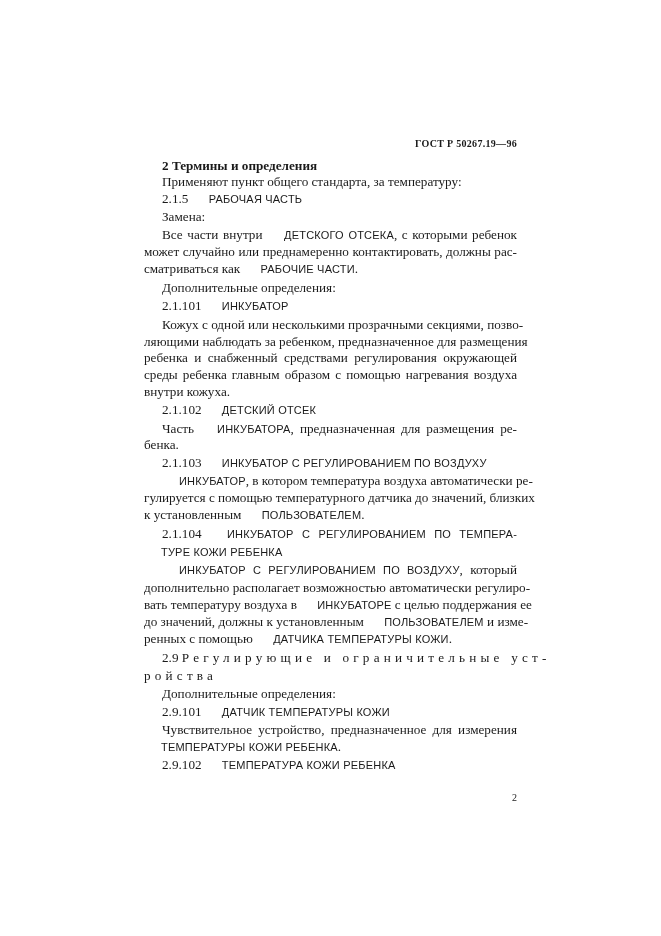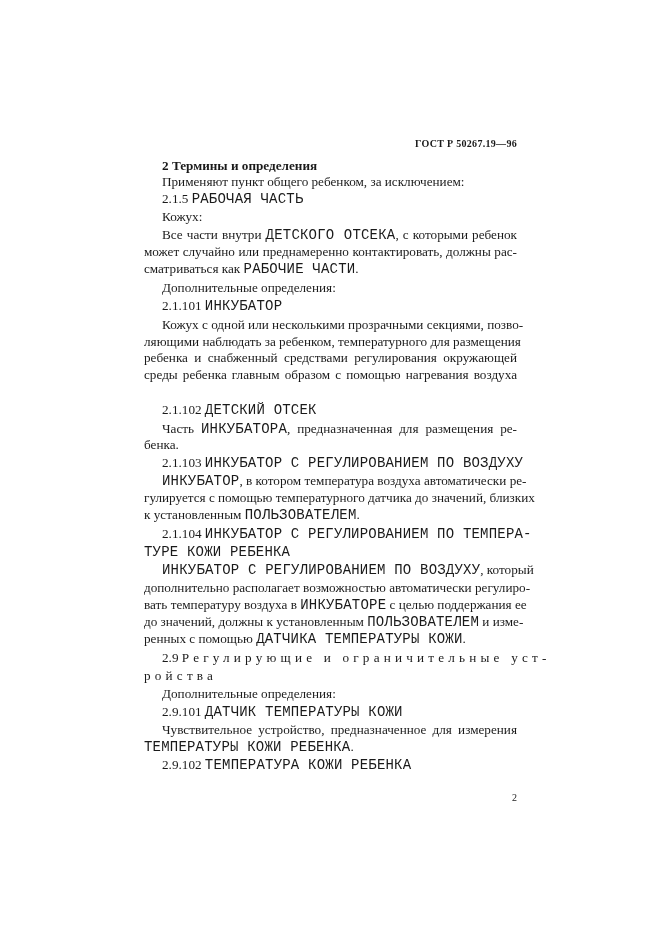--- a/index.html
+++ b/index.html
@@ -5,48 +5,49 @@
     html, body { margin: 0; padding: 0; background: #ffffff; }
     body { width: 661px; height: 936px; position: relative; overflow: hidden; color: #1a1a1a; }
     .page { position: absolute; left: 0; top: 0; width: 661px; height: 680px; background: #fff; }
     .ln {
       position: absolute; left: 144px; width: 373px;
       font-family: "Liberation Serif", serif; font-size: 13.2px; line-height: 16px;
       white-space: nowrap; text-align: justify; text-align-last: justify;
     }
     .ln.ind { left: 162px; width: 355px; }
     .ln.left { text-align: left; text-align-last: left; }
-    .cap { font-family: Liberation Mono, monospace; font-size: 14px; letter-spacing: 0.2px; }
+    .cap { font-family: Liberation Sans, sans-serif; font-size: 11px; letter-spacing: 0.2px; margin-left: 17px; }
     .hdr { position: absolute; left: 380px; width: 137px; text-align: right; top: 138px;
       font-family: "Liberation Serif", serif; font-weight: bold; font-size: 10px; letter-spacing: 0.3px; }
     .bold { font-weight: bold; }
     .spaced { letter-spacing: 4.2px; }
     .pnum { position: absolute; left: 500px; width: 17px; text-align: right; top: 681px;
       font-family: "Liberation Serif", serif; font-size: 10px; }
   </style>
 </head>
 <body>
 
 <div class="page">
 
   <div class="hdr">ГОСТ Р 50267.19—96</div>
 
   <div class="ln ind left bold" style="top:158px">2  Термины и определения</div>
-  <div class="ln ind left" style="top:174px">Применяют пункт общего ребенком, за исключением:</div>
+  <div class="ln ind left" style="top:174px">Применяют пункт общего стандарта, за температуру:</div>
   <div class="ln ind left" style="top:191px"><span>2.1.5  </span><span class="cap">РАБОЧАЯ ЧАСТЬ</span></div>
-  <div class="ln ind left" style="top:209px">Кожух:</div>
+  <div class="ln ind left" style="top:209px">Замена:</div>
   <div class="ln ind" style="top:227px"><span>Все части внутри </span><span class="cap">ДЕТСКОГО ОТСЕКА</span><span>, с которыми ребенок</span></div>
   <div class="ln" style="top:244px">может случайно или преднамеренно контактировать, должны рас-</div>
   <div class="ln left" style="top:261px"><span>сматриваться как </span><span class="cap">РАБОЧИЕ ЧАСТИ</span><span>.</span></div>
   <div class="ln ind left" style="top:280px">Дополнительные определения:</div>
   <div class="ln ind left" style="top:298px"><span>2.1.101  </span><span class="cap">ИНКУБАТОР</span></div>
   <div class="ln ind" style="top:317px">Кожух с одной или несколькими прозрачными секциями, позво-</div>
-  <div class="ln" style="top:334px">ляющими наблюдать за ребенком, температурного для размещения</div>
+  <div class="ln" style="top:334px">ляющими наблюдать за ребенком, предназначенное для размещения</div>
   <div class="ln" style="top:367px">среды ребенка главным образом с помощью нагревания воздуха</div>
   <div class="ln" style="top:350px">ребенка и снабженный средствами регулирования окружающей</div>
+  <div class="ln left" style="top:384px">внутри кожуха.</div>
   <div class="ln ind left" style="top:402px"><span>2.1.102  </span><span class="cap">ДЕТСКИЙ ОТСЕК</span></div>
   <div class="ln ind" style="top:421px"><span>Часть  </span><span class="cap">ИНКУБАТОРА</span><span>,  предназначенная для размещения ре-</span></div>
   <div class="ln left" style="top:437px">бенка.</div>
   <div class="ln ind left" style="top:455px"><span>2.1.103  </span><span class="cap">ИНКУБАТОР С РЕГУЛИРОВАНИЕМ ПО ВОЗДУХУ</span></div>
   <div class="ln ind" style="top:473px"><span class="cap">ИНКУБАТОР</span><span>, в котором температура воздуха автоматически ре-</span></div>
   <div class="ln" style="top:490px">гулируется с помощью температурного датчика до значений, близких</div>
   <div class="ln left" style="top:507px"><span>к установленным </span><span class="cap">ПОЛЬЗОВАТЕЛЕМ</span><span>.</span></div>
   <div class="ln ind" style="top:526px"><span>2.1.104 </span><span class="cap">ИНКУБАТОР С РЕГУЛИРОВАНИЕМ ПО ТЕМПЕРА-</span></div>
   <div class="ln left" style="top:544px"><span class="cap">ТУРЕ КОЖИ РЕБЕНКА</span></div>
   <div class="ln" style="top:580px">дополнительно располагает возможностью автоматически регулиро-</div>

